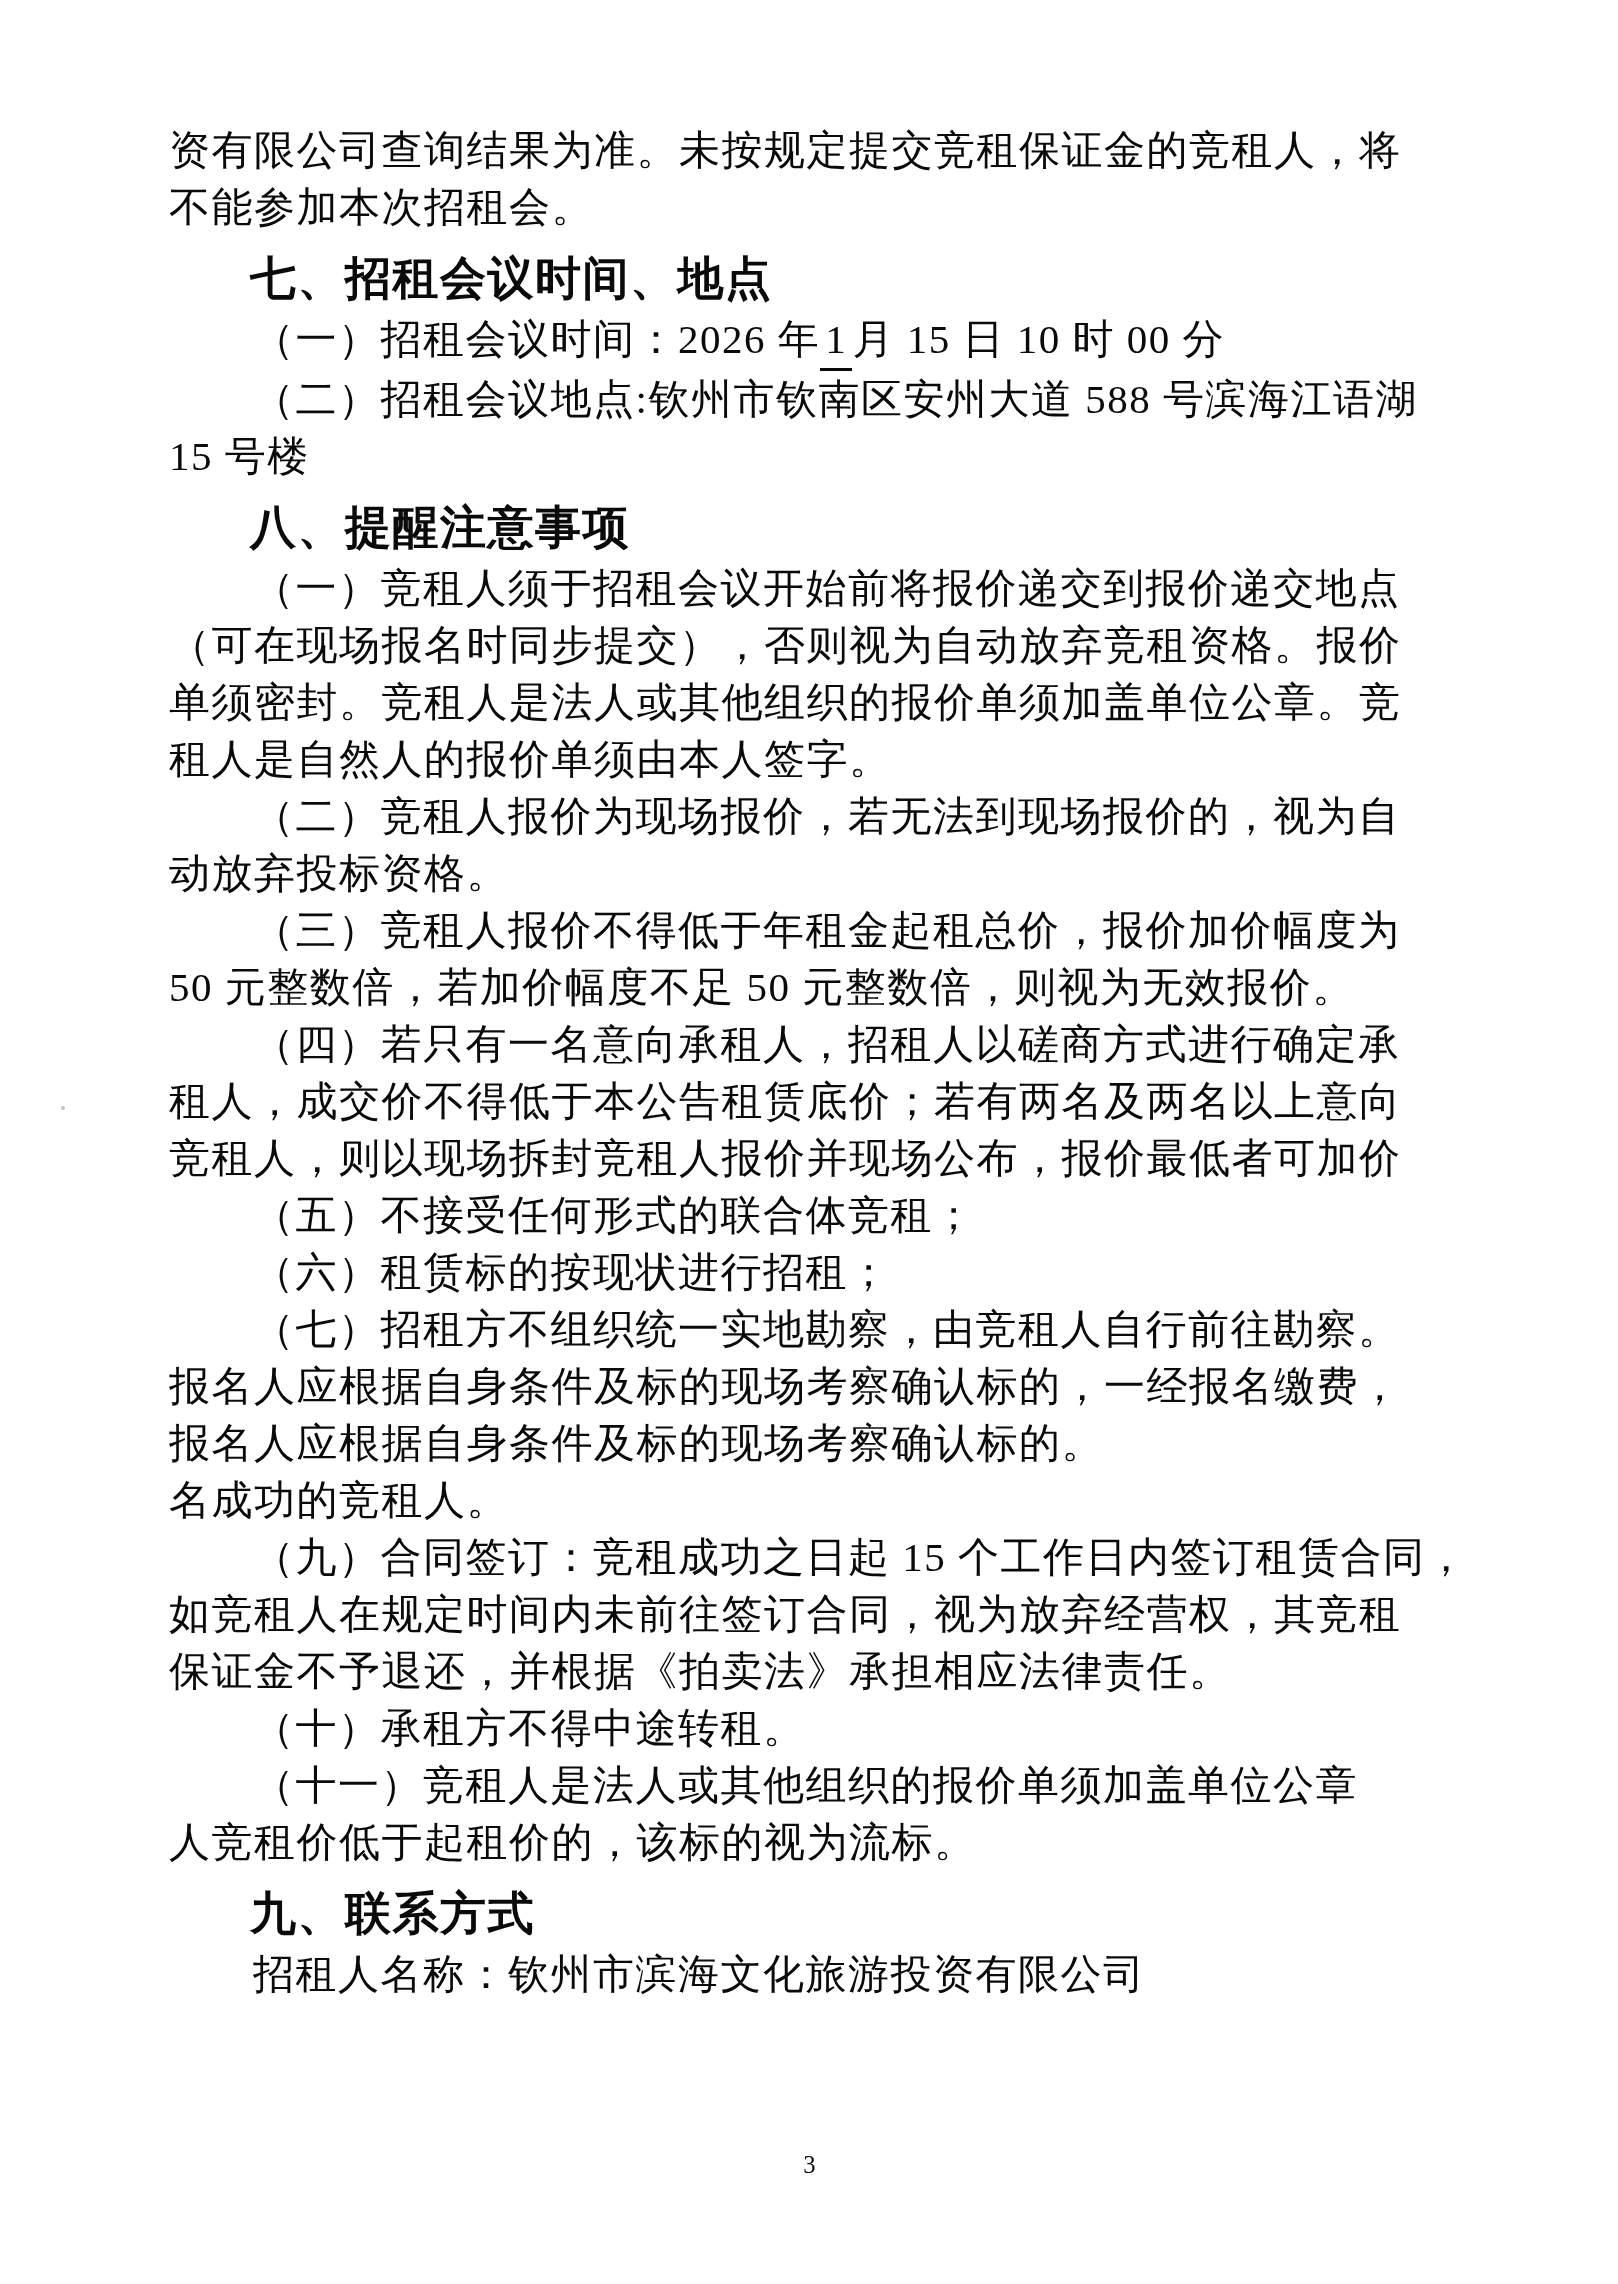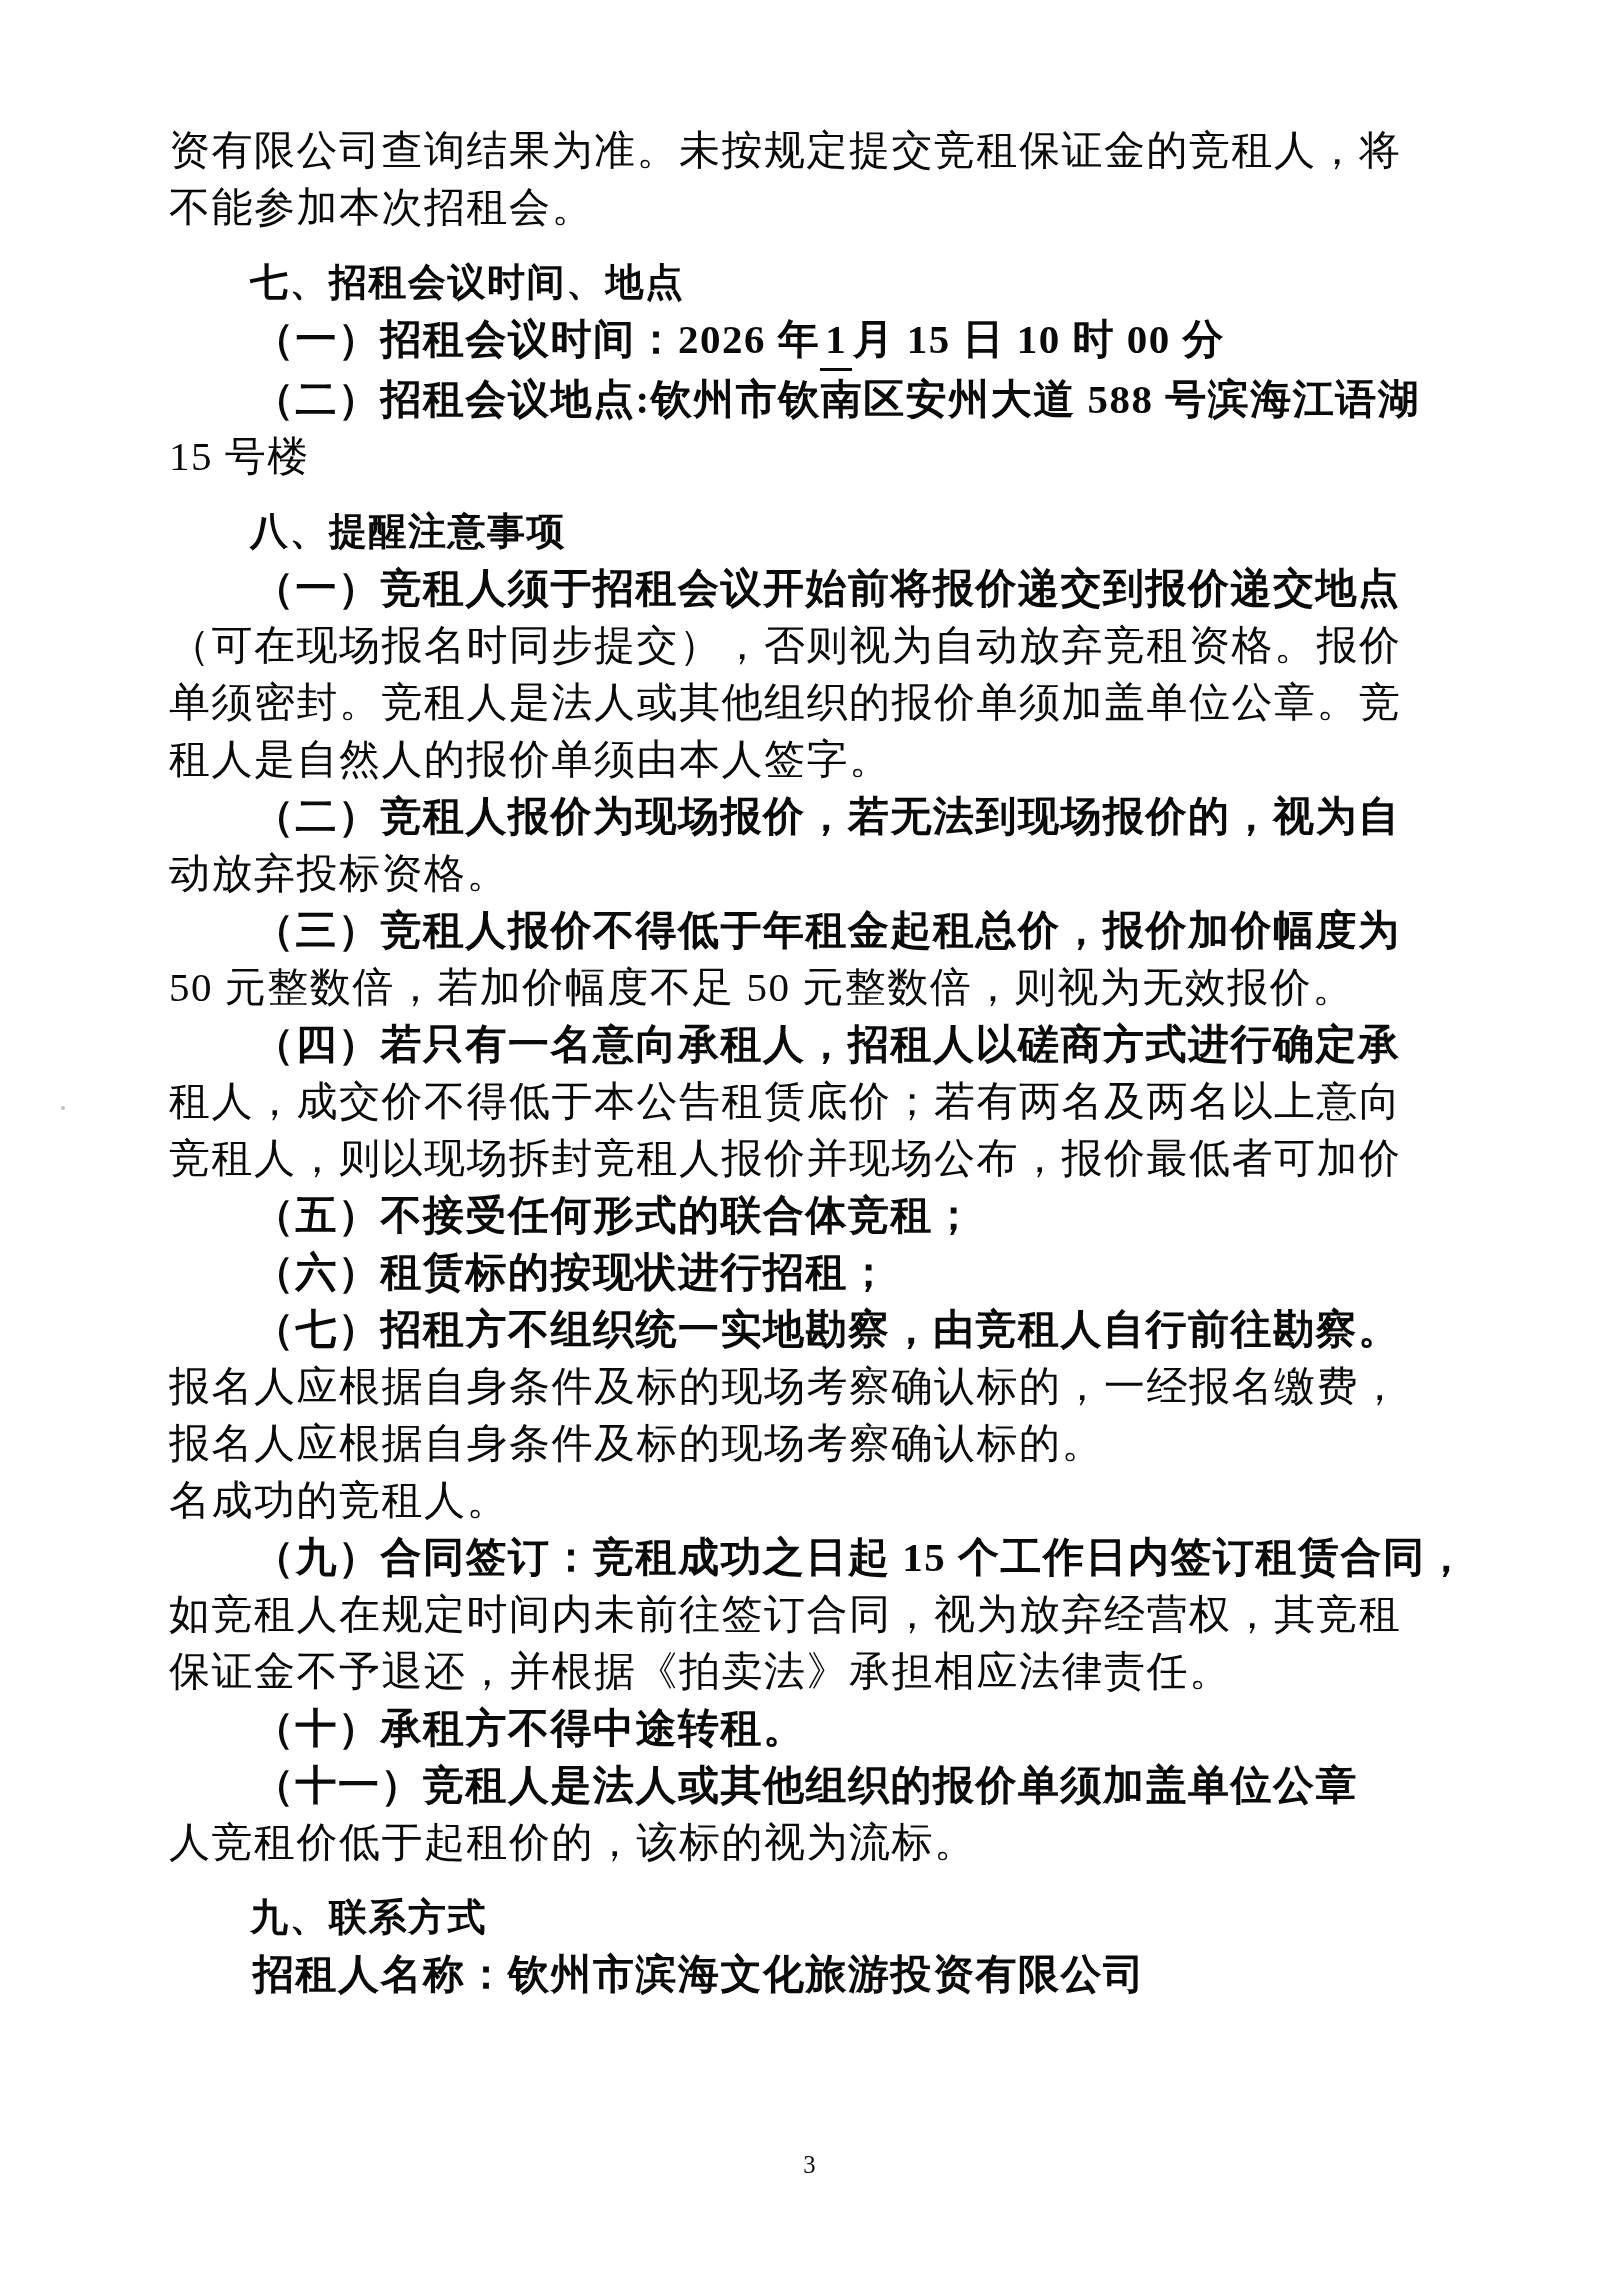--- a/index.html
+++ b/index.html
@@ -20,26 +20,25 @@
   .line {
     font-family: "Liberation Serif", "DejaVu Serif", serif;
     font-size: 41px;
     line-height: 57px;
     letter-spacing: 1.5px;
     white-space: nowrap;
     color: #0a0a0a;
   }
   .indent {
     text-indent: 84px;
-    font-weight: bold;
   }
   .heading {
-    font-family: Liberation Serif, serif;
+    font-family: Liberation Mono, monospace;
     font-weight: 700;
-    font-size: 38px;
+    font-size: 46px;
     text-indent: 81px;
     margin-top: 18px;
   }
   .uline {
     display: inline-block;
     border-bottom: 3.1px solid #0a0a0a;
     padding: 0 5.1px;
     text-indent: 0;
   }
   .footer {

